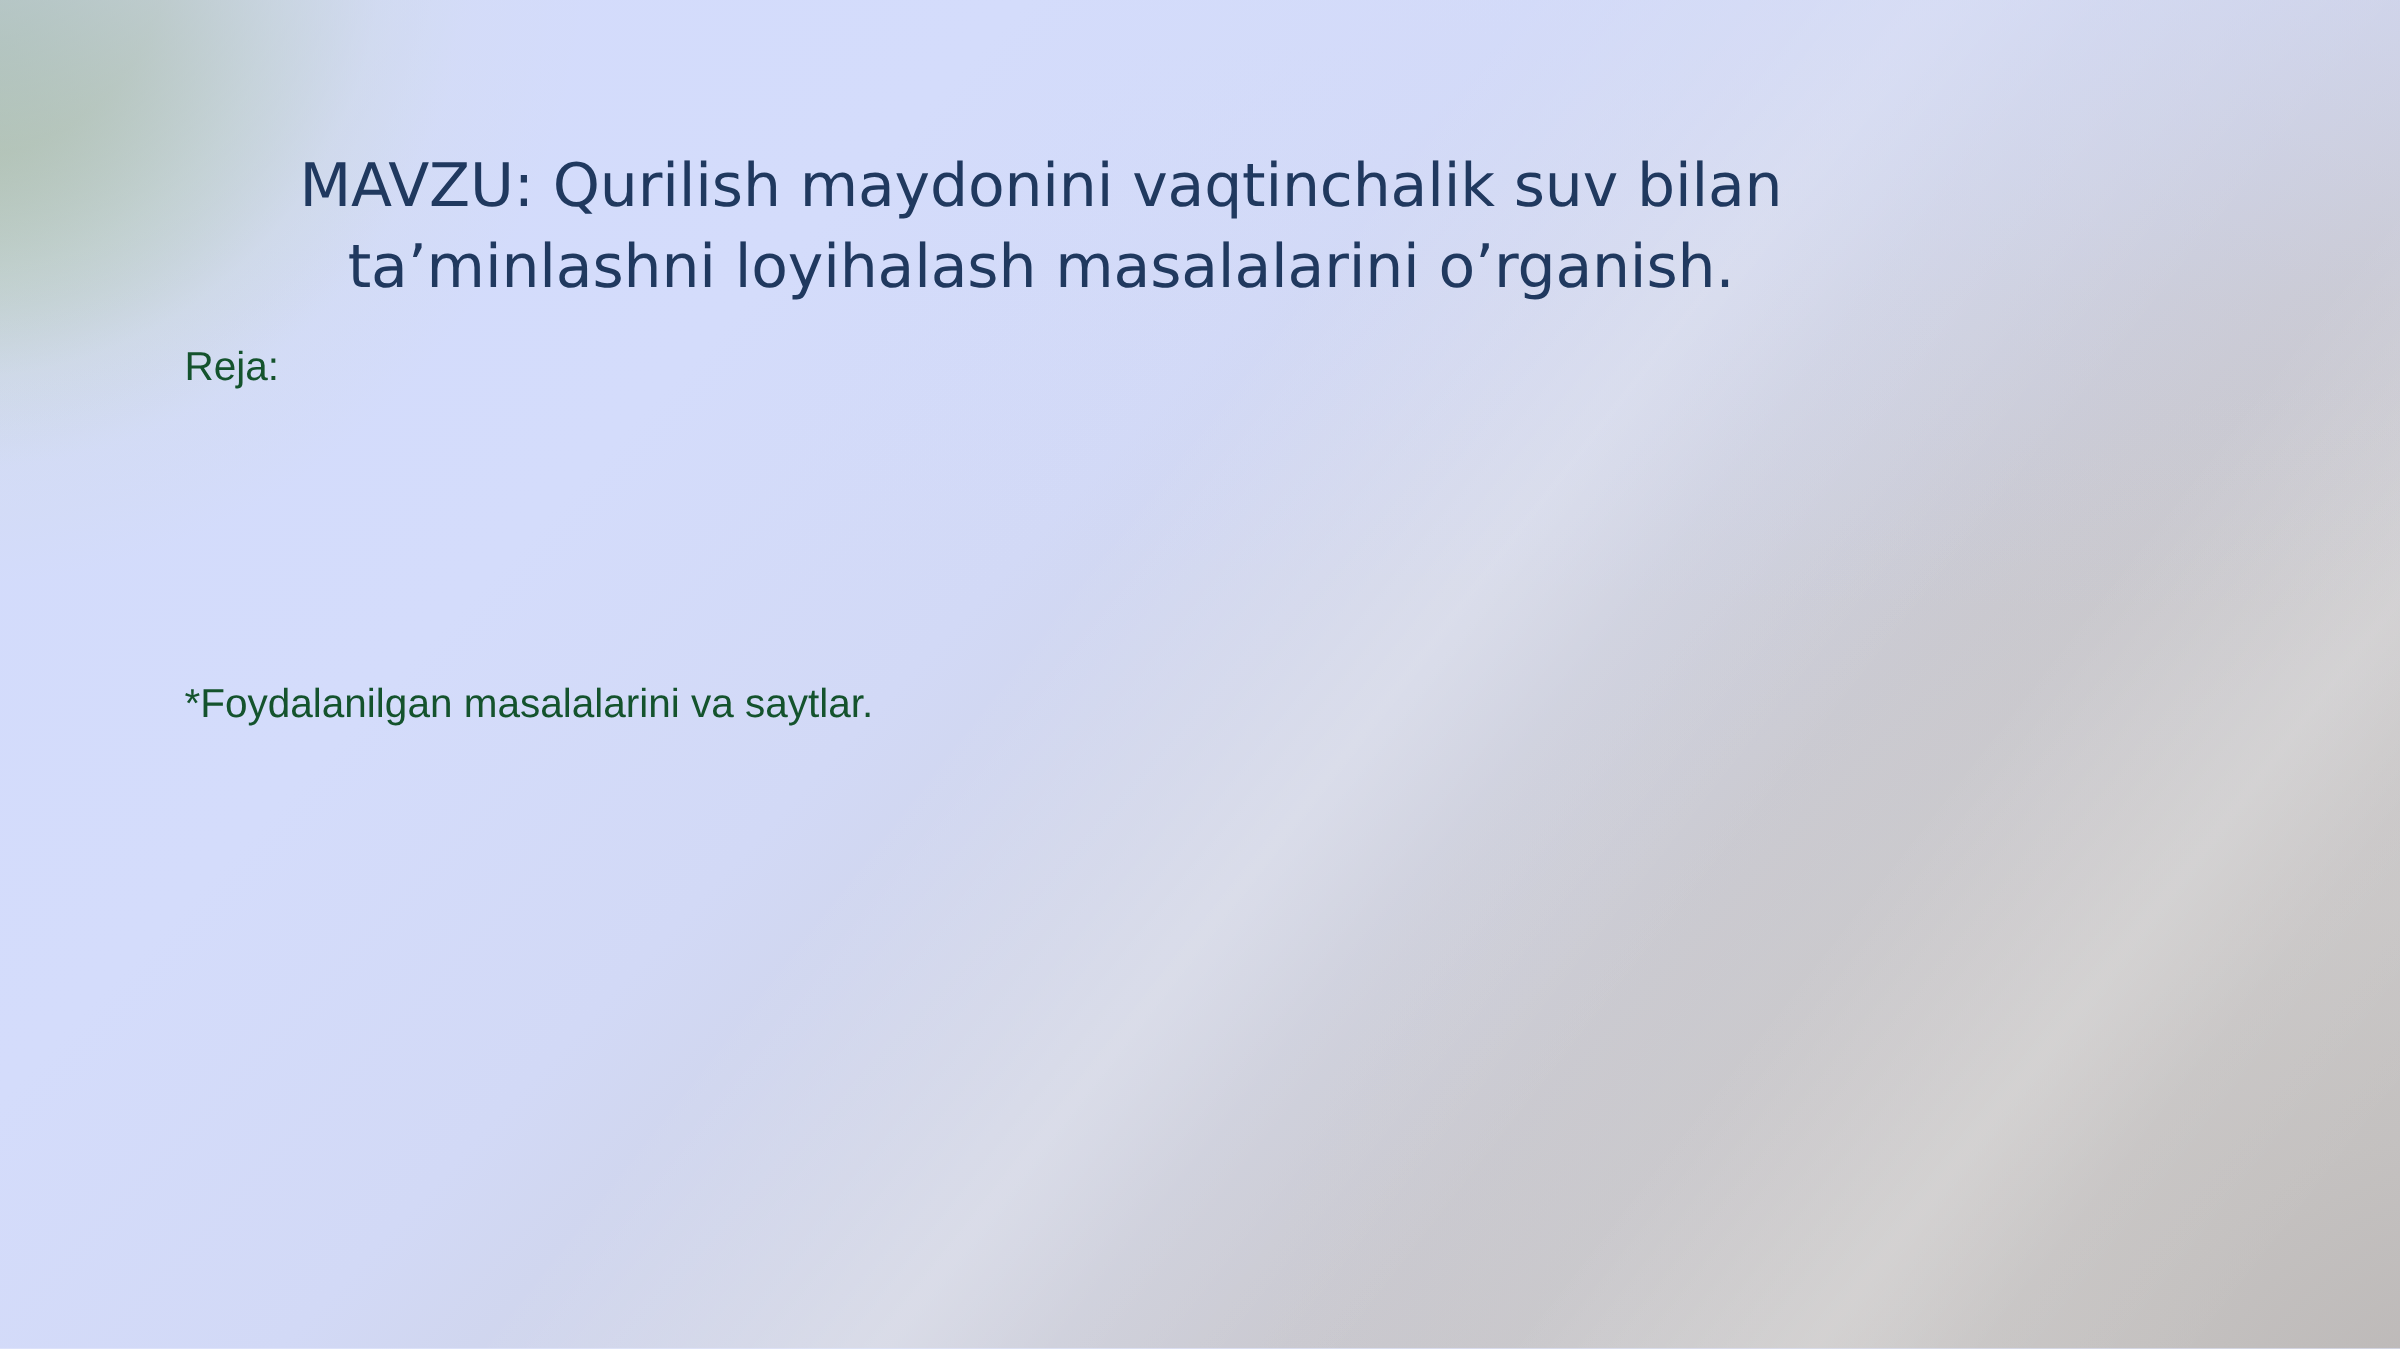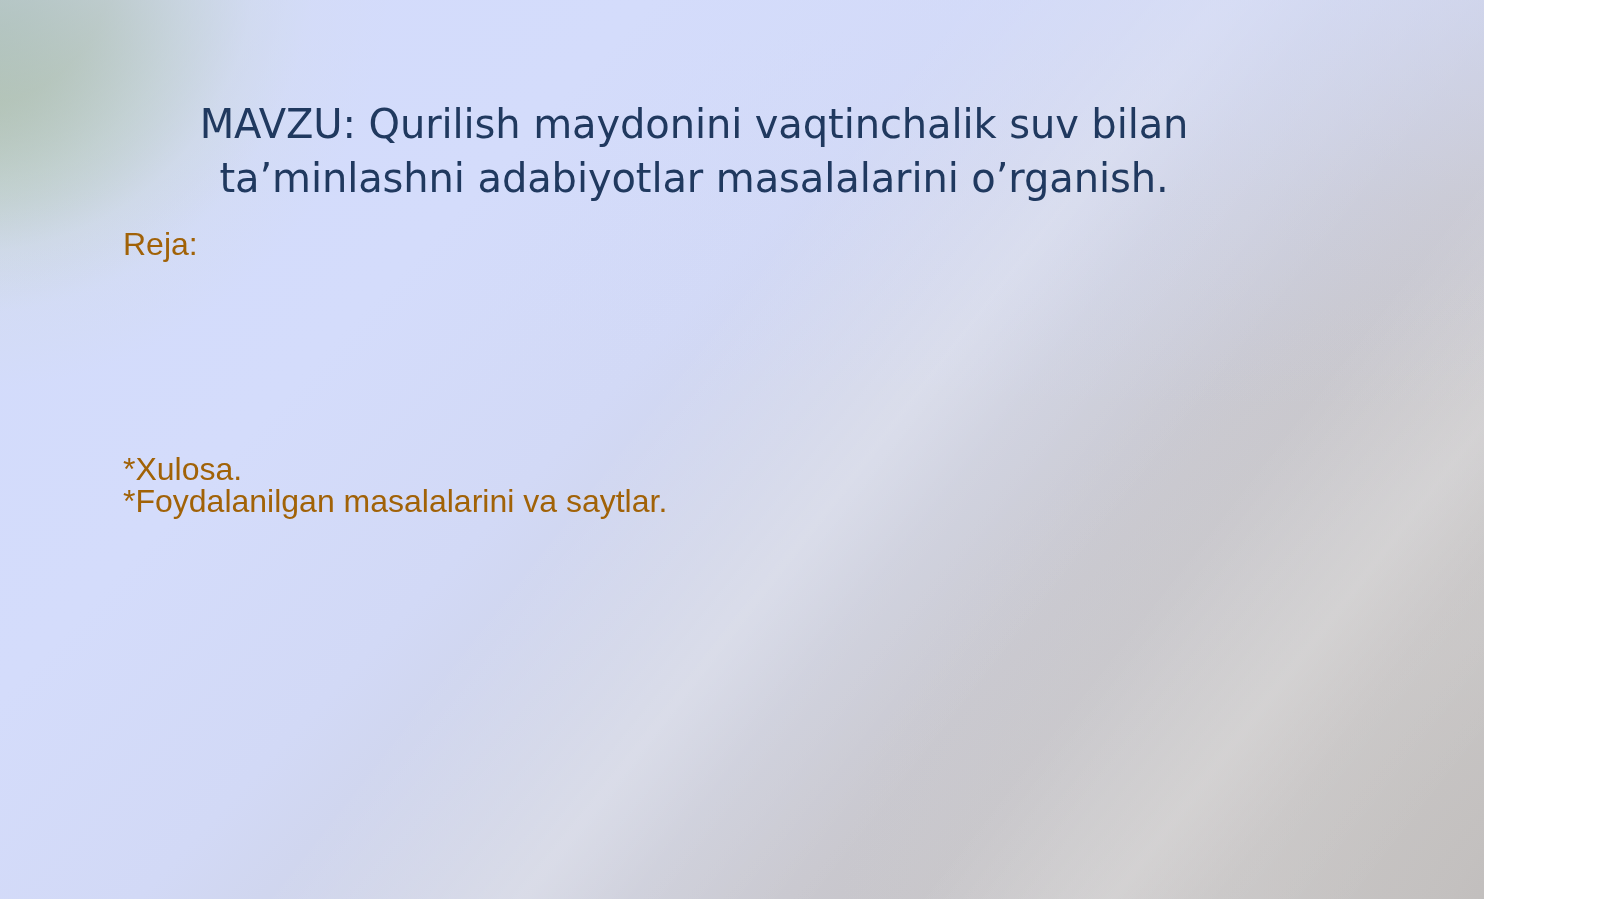--- a/index.html
+++ b/index.html
@@ -9,21 +9,21 @@
   body {
     width: 1600px;
     height: 899px;
     overflow: hidden;
     font-family: "Liberation Sans", sans-serif;
   }
 
   
   .slide {
     position: relative;
-    width: 1484px;
+    width: 1600px;
     height: 899px;
     overflow: hidden;
     background-color: #d4dcfb;
   }
 
   
   .bg-layer {
     position: absolute;
     inset: 0;
     pointer-events: none;
@@ -101,23 +101,23 @@
   .title-line {
     display: block;
     white-space: nowrap;
   }
 
   .body-block {
     position: absolute;
     left: 123px;
     top: 228px;
     width: 1360px;
-    color: #a16207;
+    color: #14532d;
     font-family: "Liberation Sans", sans-serif;
-    font-size: 32px;
+    font-size: 27px;
     line-height: 32px;
     font-weight: 400;
   }
   .body-line {
     display: block;
     white-space: nowrap;
   }
   .gap-lg { height: 53px; }
   .gap-md { height: 48px; }
   .gap-sm { height: 47px; }
@@ -132,37 +132,36 @@
   <div class="bg-layer bg-green"></div>
   <div class="bg-layer bg-grey"></div>
   <div class="bg-layer bg-streak"></div>
   <div class="bg-layer bg-streak2"></div>
   <div class="bg-layer bg-topwash"></div>
 
   <div class="content">
 
     <div class="title-block">
       <span class="title-line">MAVZU: Qurilish maydonini vaqtinchalik suv bilan</span>
-      <span class="title-line">ta’minlashni adabiyotlar masalalarini o’rganish.</span>
+      <span class="title-line">ta’minlashni loyihalash masalalarini o’rganish.</span>
     </div>
 
     <div class="body-block">
 
       <span class="body-line">Reja:</span>
 
       <div class="gap-lg"></div>
 
 
       <div class="gap-md"></div>
 
 
       <div class="gap-sm"></div>
 
 
       <div class="gap-xs"></div>
 
-      <span class="body-line">*Xulosa.</span>
 
       <span class="body-line">*Foydalanilgan masalalarini va saytlar.</span>
 
     </div>
   </div>
 </div>
 
 </body></html>

